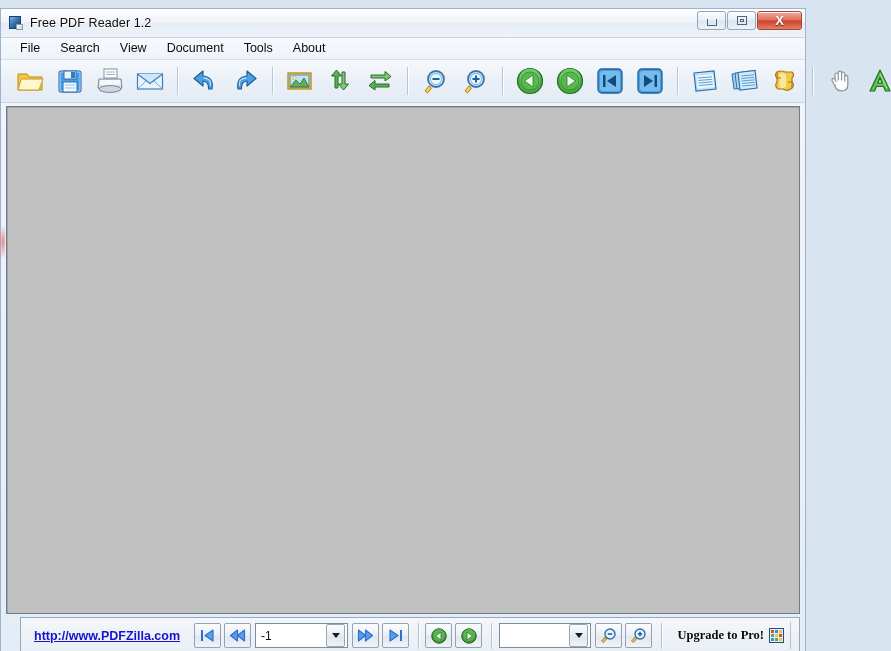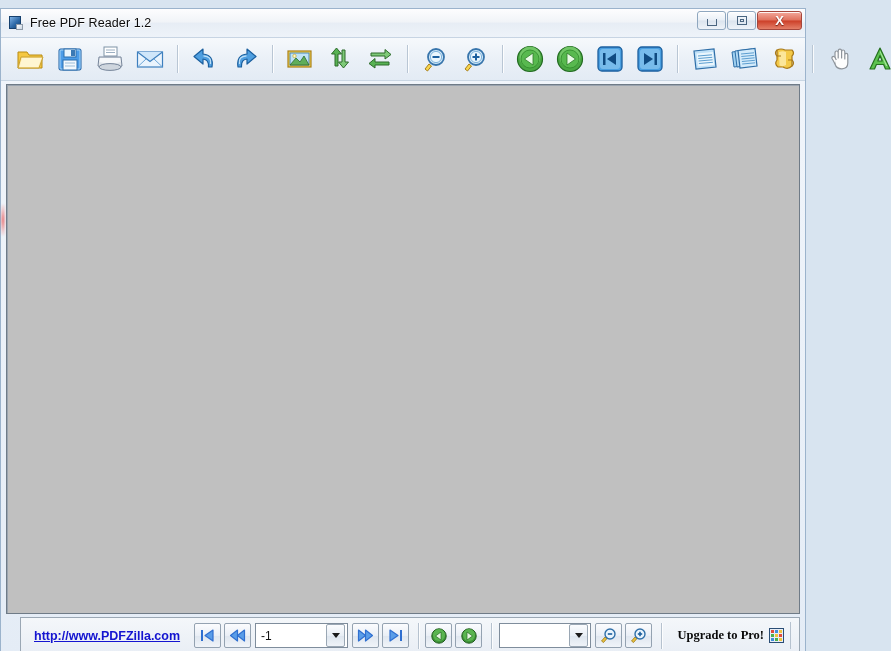--- a/index.html
+++ b/index.html
@@ -175,20 +175,28 @@
       </div>
       <div class="wbtn">
         <span class="glyph-max"></span>
       </div>
       <div class="wbtn close">
         <span class="glyph-close">X</span>
       </div>
     </div>
   </div>
 
+  <div class="menubar">
+    <div class="menu-item">File</div>
+    <div class="menu-item">Search</div>
+    <div class="menu-item">View</div>
+    <div class="menu-item">Document</div>
+    <div class="menu-item">Tools</div>
+    <div class="menu-item">About</div>
+  </div>
 
   <div class="toolbar">
 
     <div class="tbtn">
       <svg width="30" height="30" viewBox="0 0 30 30">
         <path d="M3 8 L12 8 L14 11 L27 11 L27 24 L3 24 Z" fill="#f5c842" stroke="#b98b12" stroke-width="1"></path>
         <path d="M6 13 L28 13 L24 24 L3 24 Z" fill="#ffe9a8" stroke="#c9a233" stroke-width="1"></path>
         <path d="M7 14 L26.5 14 L23.2 23 L4.5 23 Z" fill="#fff6d2" stroke="none"></path>
       </svg>
     </div>

